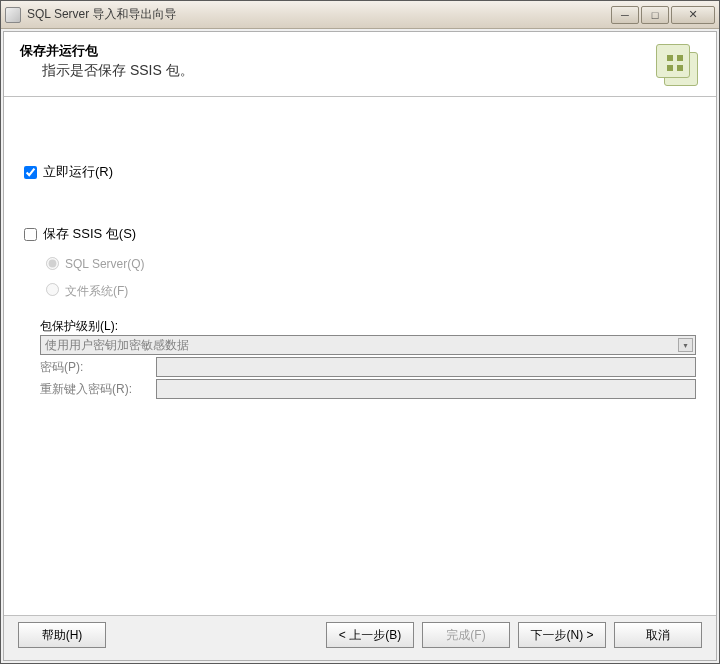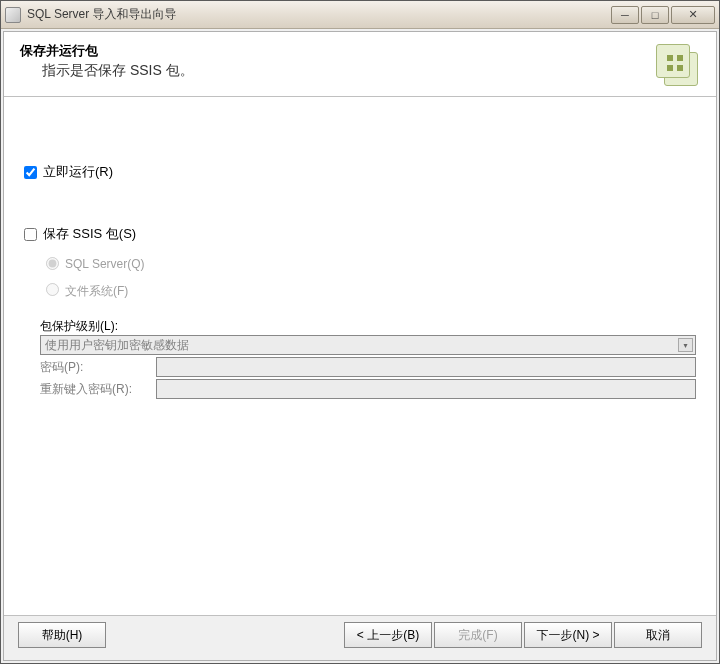--- a/index.html
+++ b/index.html
@@ -186,21 +186,21 @@
   flex: 1;
   height: 20px;
   border: 1px solid #888;
   background: #ececec;
 }
 .footer {
   padding: 6px 14px 12px 14px;
   border-top: 1px solid #c0c0c0;
   background: #f0f0f0;
   display: flex;
-  gap: 2px;
+  gap: 8px;
 }
 .footer .spacer { flex: 1; }
 .btn {
   min-width: 88px;
   height: 26px;
   border: 1px solid #888;
   background: linear-gradient(to bottom, #fff, #e4e4e4);
   font-size: 12px;
   color: #000;
   cursor: pointer;

